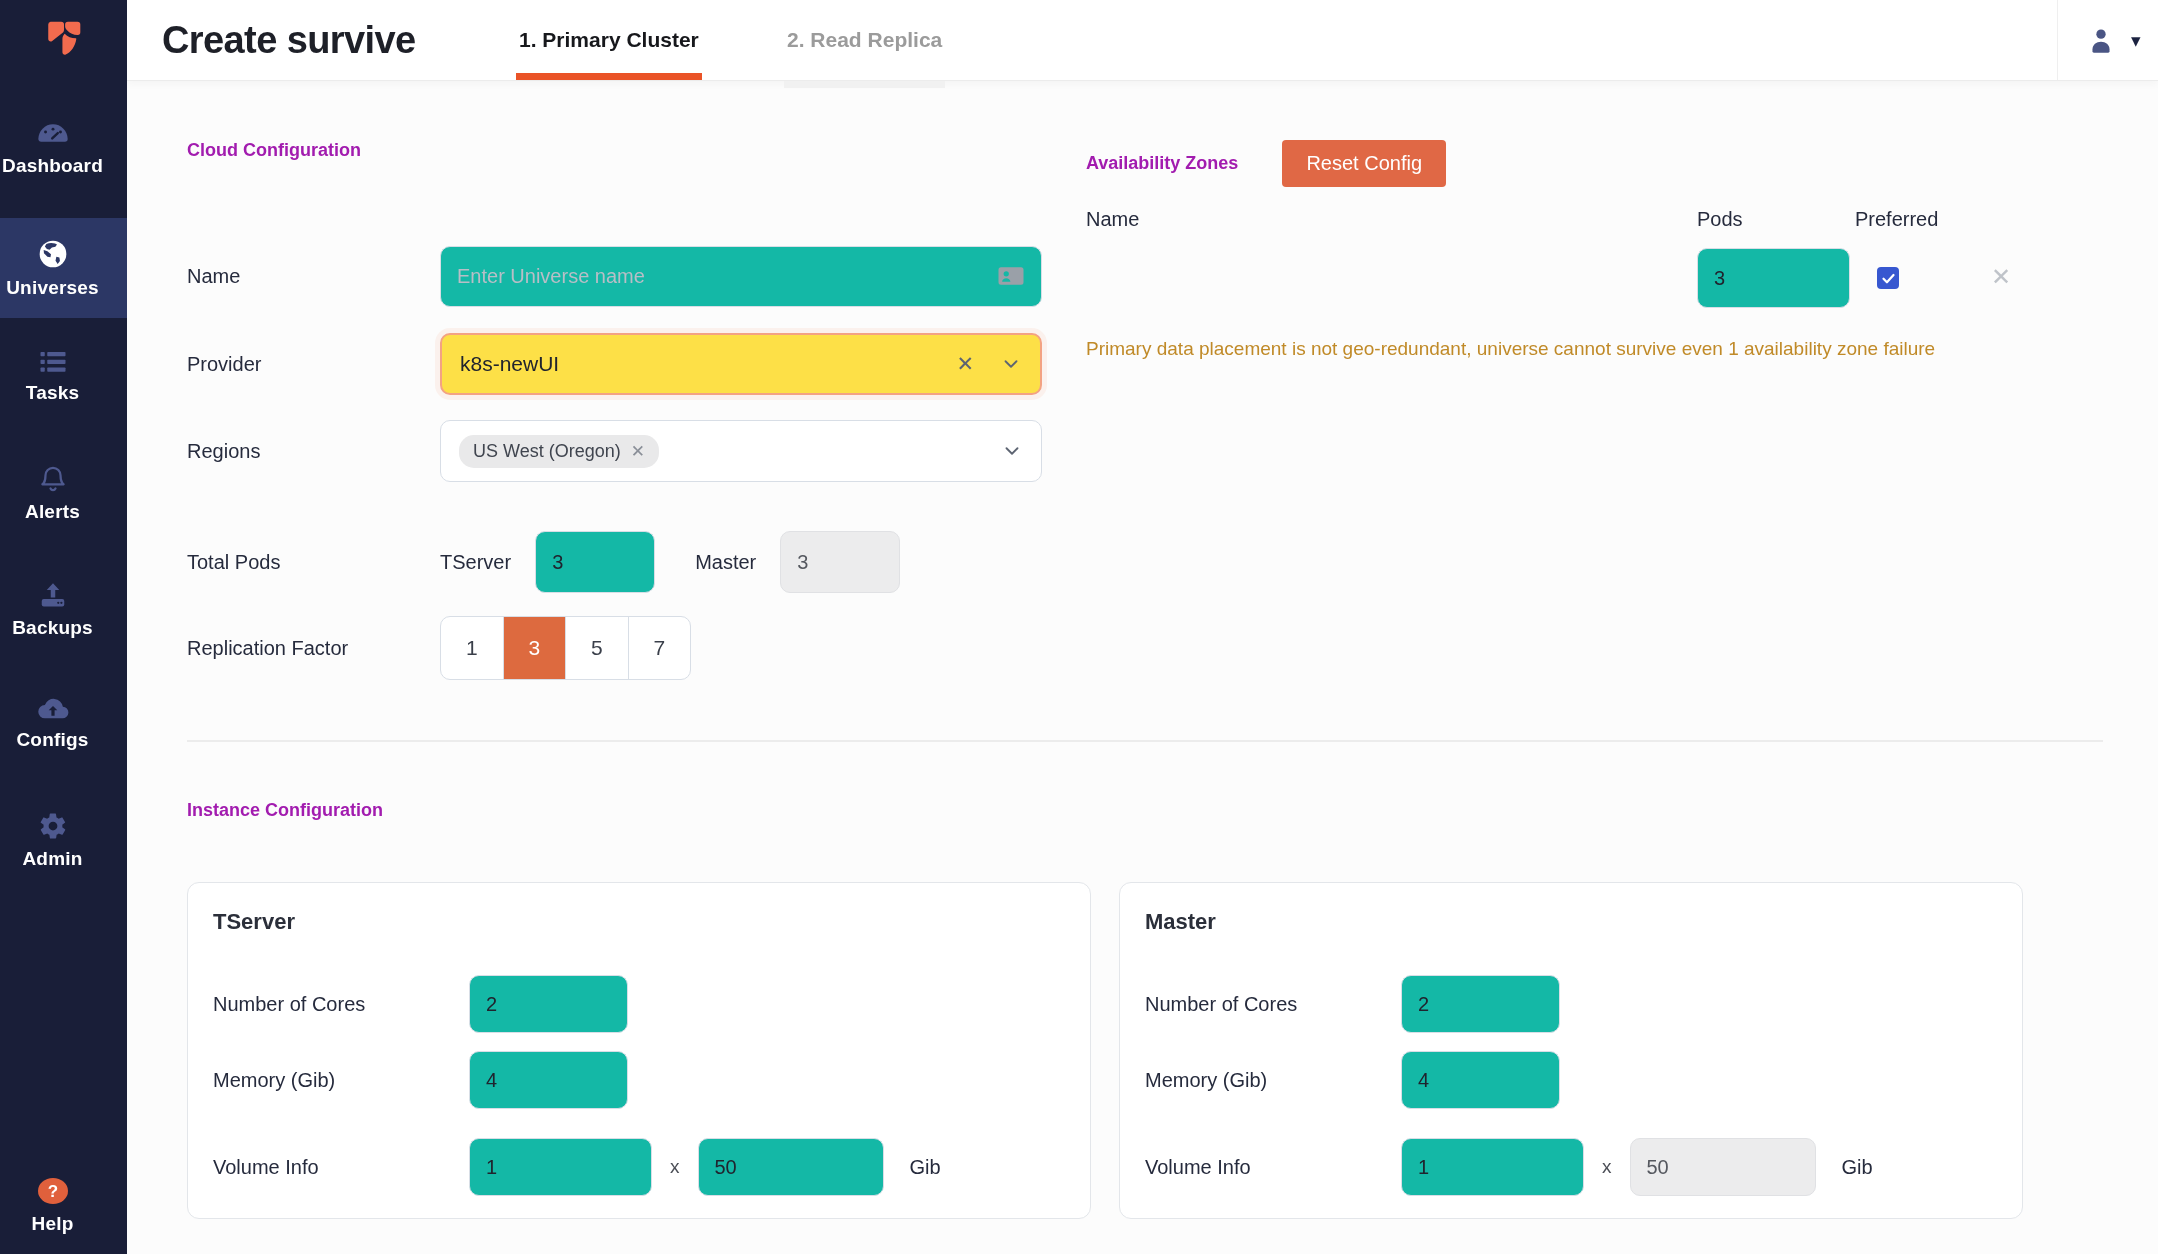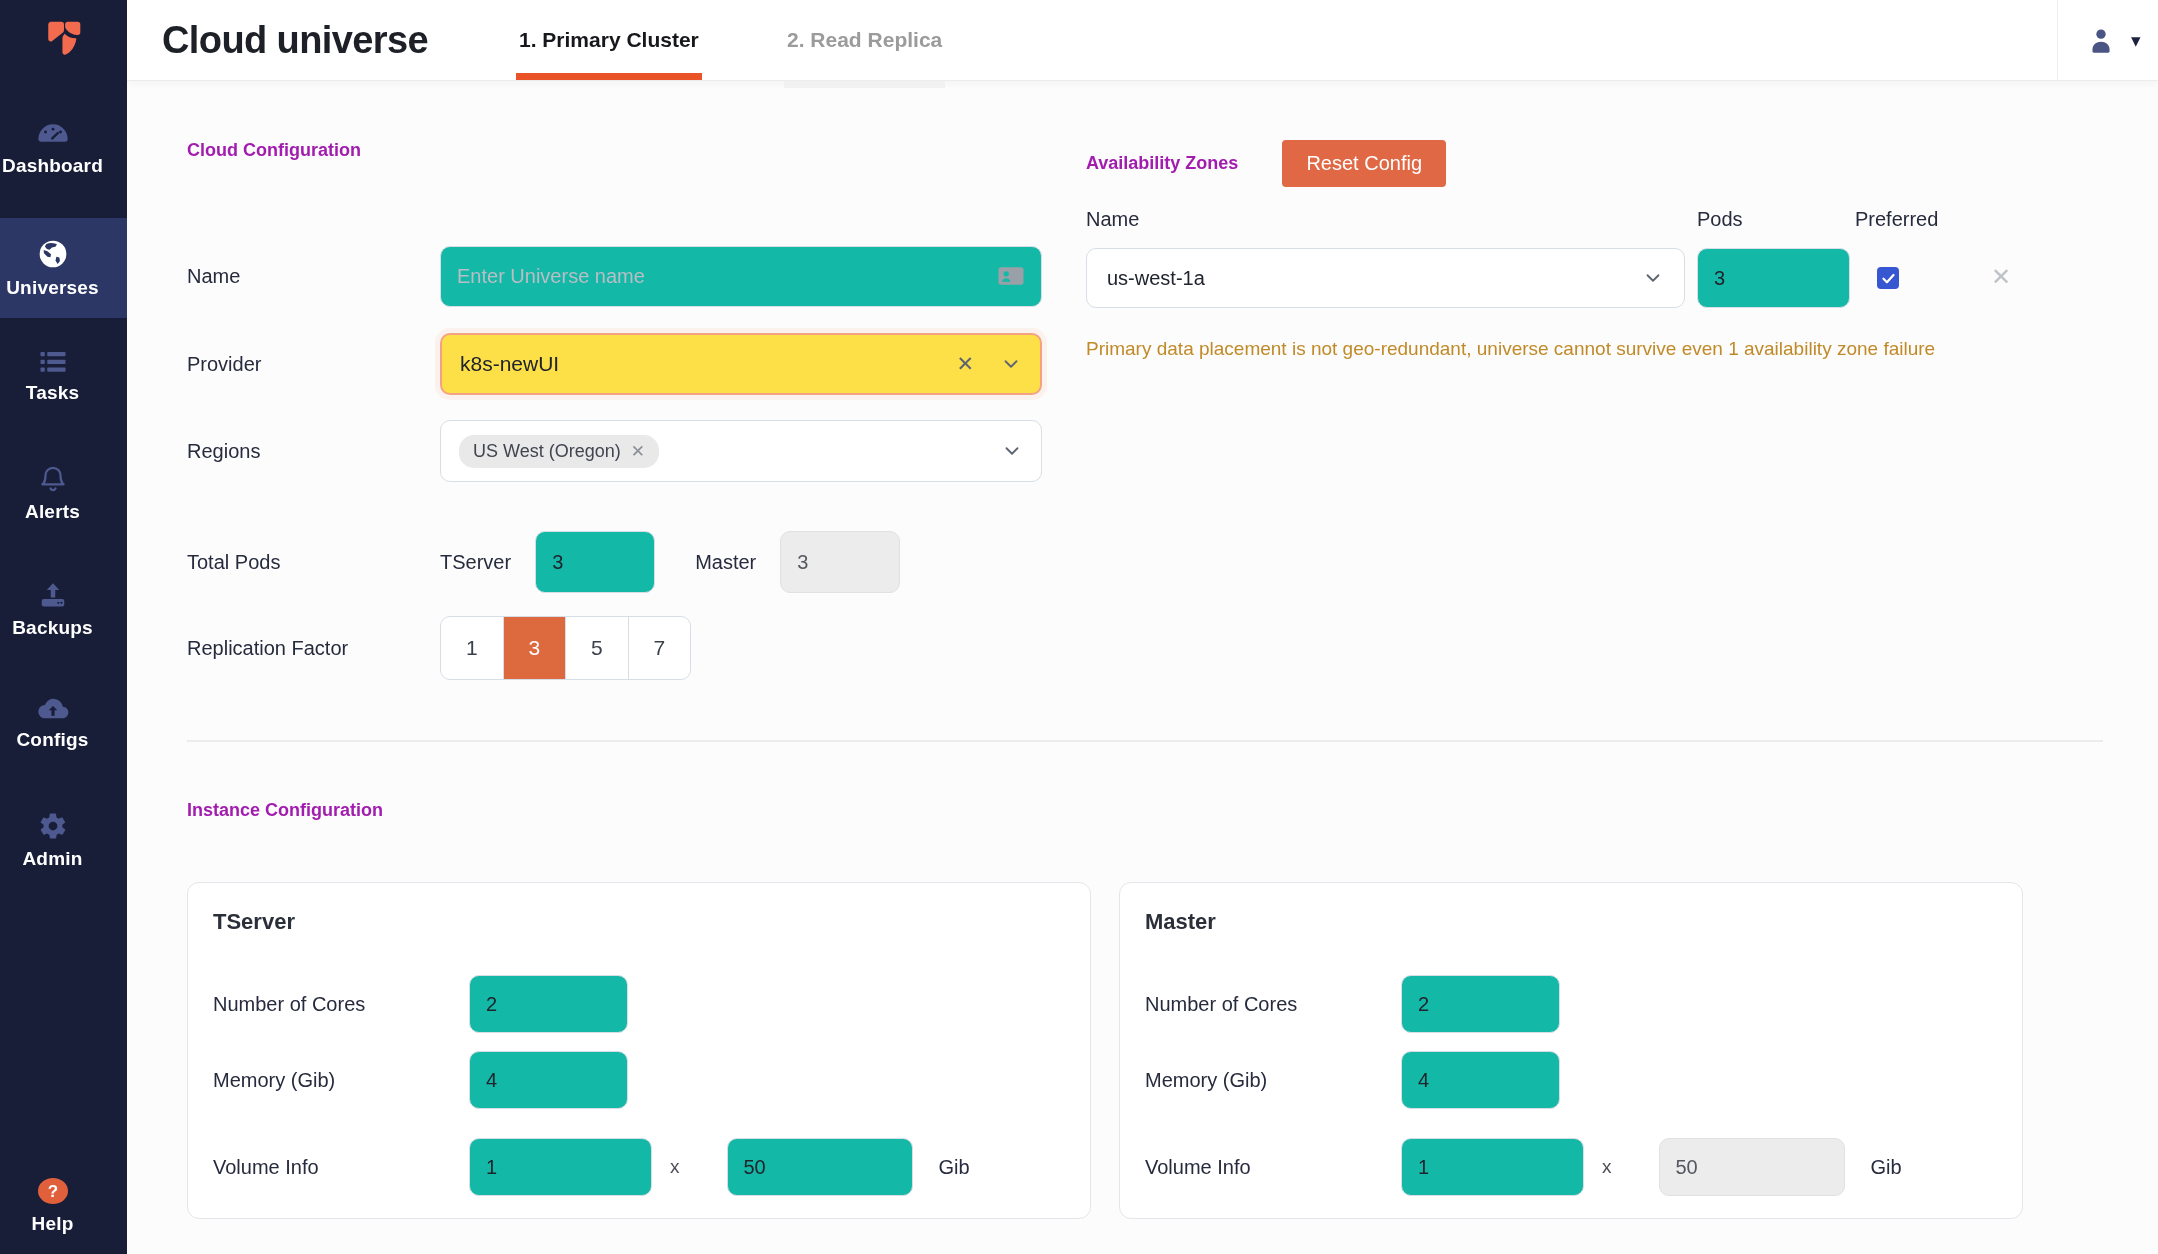--- a/index.html
+++ b/index.html
@@ -87,21 +87,21 @@
   .cards { position:absolute; top:82px; left:0; display:flex; gap:28px; }
   .card { width:904px; height:337px; background:#fff; border:1.5px solid #e3e6ea; border-radius:12px; position:relative; }
   .card-title { position:absolute; left:25px; top:26px; font-size:22px; font-weight:700; color:#2b2f3a; }
   .card-row { position:absolute; left:25px; width:850px; }
   .card-row .lbl { position:absolute; left:0; top:50%; transform:translateY(-50%); }
   .cr-1 { top:92px; height:58px; } .cr-2 { top:168px; height:58px; } .cr-3 { top:255px; height:58px; }
   .card-input { position:absolute; left:256px; width:159px; height:58px; }
   .vol-wrap { position:absolute; left:256px; height:58px; display:flex; align-items:center; }
   .vol-count { width:183px; height:58px; }
   .vol-x { margin:0 18px; font-size:19px; color:#4c4f57; }
-  .vol-size { width:186px; height:58px;margin-left:29px; }
+  .vol-size { width:186px; height:58px; }
   .vol-unit { margin-left:26px; font-size:20px; color:#262b3d; }
 </style>
 </head>
 <body>
 
 <div id="stage">
 
   <div class="sidebar">
     <div class="nav-active-bg"></div>
 
@@ -178,21 +178,21 @@
     <div class="nav-item ni-help">
       <svg width="34" height="30" viewBox="0 0 34 30">
         <ellipse cx="17" cy="15" rx="15" ry="13" fill="#e0603c"></ellipse>
         <text x="17" y="21" text-anchor="middle" font-family="Liberation Sans, sans-serif" font-size="17" font-weight="bold" fill="#ffffff">?</text>
       </svg>
       <span class="nav-label">Help</span>
     </div>
   </div>
 
   <div class="header">
-    <div class="page-title">Cloud universe</div>
+    <div class="page-title">Create survive</div>
     <div class="tab tab-1">1. Primary Cluster</div>
     <div class="tab tab-2">2. Read Replica</div>
     <div class="header-divider"></div>
     <div class="user-menu">
       <svg width="32" height="32" viewBox="0 0 24 24" fill="#4a5584">
         <circle cx="12" cy="7.6" r="3.5"></circle>
         <path d="M5.6 20.5v-1.6c0-3.3 2.9-5.6 6.4-5.6s6.4 2.3 6.4 5.6v1.6a1 1 0 0 1-1 1H6.6a1 1 0 0 1-1-1z"></path>
       </svg>
       <span class="user-caret">▾</span>
     </div>
@@ -261,26 +261,20 @@
     <div class="az-head">
       <span class="section-heading">Availability Zones</span>
       <button class="reset-btn">Reset Config</button>
     </div>
     <div class="az-cols">
       <span class="az-col c-name">Name</span>
       <span class="az-col c-pods">Pods</span>
       <span class="az-col c-pref">Preferred</span>
     </div>
     <div class="az-row">
-      <div class="az-select">
-        <span class="val">us-west-1a</span>
-        <svg class="chev" width="22" height="22" viewBox="0 0 24 24" fill="none" stroke="#5d6472" stroke-width="2" stroke-linecap="round" stroke-linejoin="round">
-            <polyline points="6 9 12 15 18 9"></polyline>
-          </svg>
-      </div>
       <div class="az-pods"><input class="txt-input" value="3" style=""></div>
       <div class="az-check">
         <svg width="15" height="15" viewBox="0 0 24 24" fill="none" stroke="#ffffff" stroke-width="3.6" stroke-linecap="round" stroke-linejoin="round">
             <polyline points="4 12.5 9.5 18 20 6.5"></polyline>
           </svg>
       </div>
       <span class="az-remove">✕</span>
     </div>
     <div class="az-warning">Primary data placement is not geo-redundant, universe cannot survive even 1 availability zone failure</div>
   </div>

